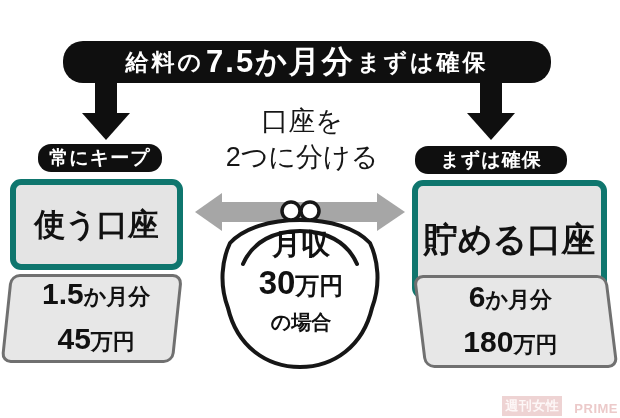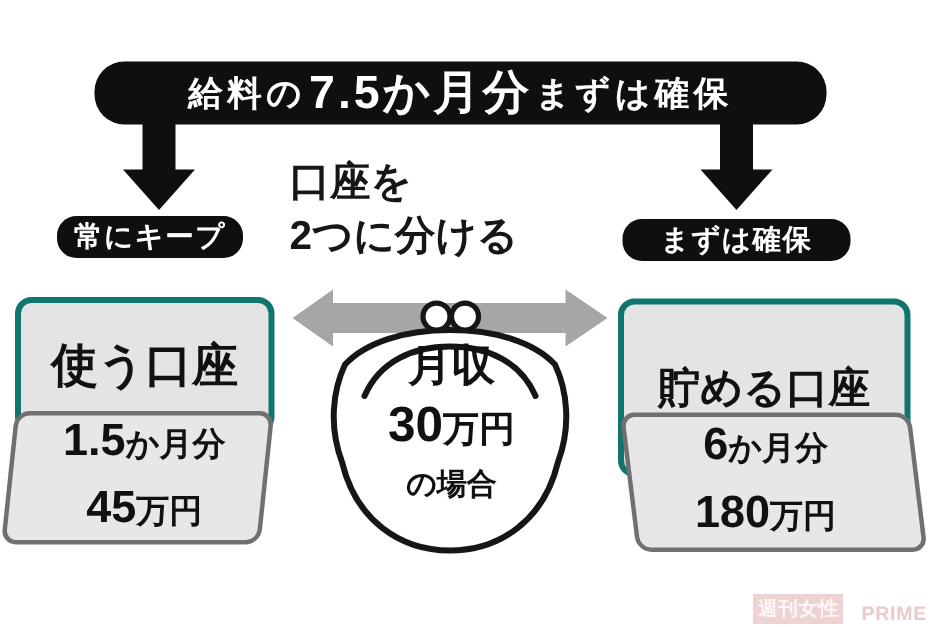--- a/index.html
+++ b/index.html
@@ -22,38 +22,38 @@
   .varrow .head{
     position:absolute;top:31px;left:0;width:0;height:0;
     border-left:24px solid transparent;border-right:24px solid transparent;
     border-top:27px solid #0f0f0f;
   }
   .varrow-left{left:82px;top:82px;}
   .varrow-right{left:467px;top:82px;}
   
   .split-label{
     position:absolute;left:193px;top:103px;width:218px;
-    font-weight:700;font-size:27px;line-height:36px;color:#161616;
+    text-align:center;font-weight:400;font-size:27px;line-height:36px;color:#161616;
   }
   
   .pill{
     position:absolute;height:28px;background:#0f0f0f;border-radius:13px;
     display:flex;align-items:center;justify-content:center;
     color:#fff;font-size:19px;font-weight:700;letter-spacing:1px;white-space:nowrap;
   }
   .pill-left{left:38px;top:144px;width:124px;}
   .pill-right{left:415px;top:146px;width:152px;}
   
   .acct-box{
-    position:absolute;background:#e4e4e4;border:4px solid #0f766e;border-radius:11px;
+    position:absolute;background:#e4e4e4;border:6px solid #0f766e;border-radius:11px;
     box-sizing:border-box;display:flex;align-items:center;justify-content:center;
-    font-weight:800;white-space:nowrap;margin-top:19px;
+    font-weight:800;white-space:nowrap;
   }
   .acct-left{left:10px;top:179px;width:173px;height:91px;font-size:31px;}
-  .acct-right{left:412px;top:180px;width:195px;height:119px;font-size:28px;}
+  .acct-right{left:412px;top:180px;width:195px;height:119px;font-size:34px;}
   
   .amt-box{
     position:absolute;background:#e7e7e7;border:3px solid #707070;border-radius:10px;
     box-sizing:border-box;
   }
   .amt-left{left:10px;top:274px;width:173px;height:89px;transform:skewX(-6deg);transform-origin:50% 0;}
   .amt-right{left:413px;top:275px;width:194px;height:93px;transform:skewX(7deg);transform-origin:50% 0;}
   .amt-inner{
     width:100%;height:100%;display:flex;flex-direction:column;align-items:center;justify-content:center;
     line-height:40px;white-space:nowrap;

